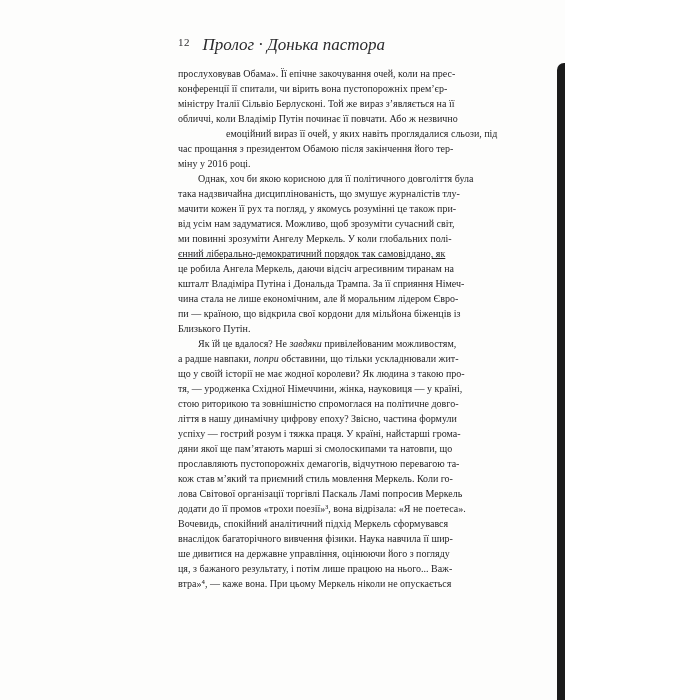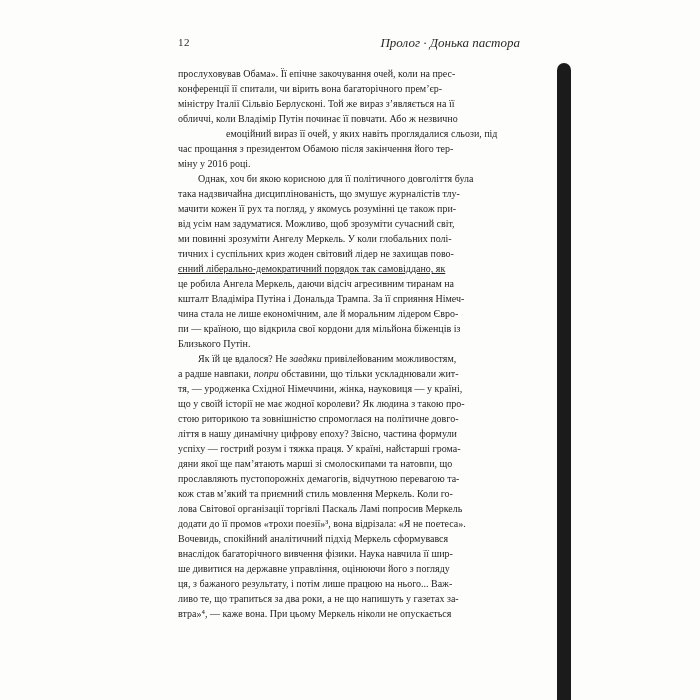--- a/index.html
+++ b/index.html
@@ -1,30 +1,30 @@
 <!DOCTYPE html>
 <html><head>
 <meta charset="utf-8">
 <style>
   html,body{margin:0;padding:0;}
   #screen{
     position:relative;
-    width:700px;height:700px;
+    width:565px;height:700px;
     background:#fdfdfc;
     overflow:hidden;
     font-family:"Liberation Serif","DejaVu Serif",serif;
     color:#242426;
   }
   .hdr-num{
     position:absolute;left:178px;top:36px;
     font-size:11px;letter-spacing:.5px;color:#2e2e30;
   }
   .hdr-title{
     position:absolute;top:35px;right:180px;
-    font-style:italic;font-size:13px;color:#2a2a2c;
+    font-style:italic;font-size:17px;color:#2a2a2c;
   }
   #body-text{
     position:absolute;left:178px;top:66px;width:364px;
   }
   .line{
     height:15px;line-height:15px;
     font-size:10px;
     white-space:nowrap;
     text-align:left;
     color:#242426;
@@ -38,52 +38,50 @@
 </style>
 </head>
 <body>
 
 <div id="screen">
   <div class="hdr-num">12</div>
   <div class="hdr-title">Пролог · Донька пастора</div>
 
   <div id="body-text">
       <div class="line" style="word-spacing: 0px;">прослуховував Обама». Її епічне закочування очей, коли на прес-</div>
-      <div class="line" style="word-spacing: 0px;">конференції її спитали, чи вірить вона багаторічного прем’єр-</div>
+      <div class="line" style="word-spacing: 0px;">конференції її спитали, чи вірить вона пустопорожніх прем’єр-</div>
       <div class="line" style="word-spacing: 0px; font-family: Liberation Serif, serif;">міністру Італії Сільвіо Берлусконі. Той же вираз з’являється на її</div>
       <div class="line" style="word-spacing: 0px;">обличчі, коли Владімір Путін починає її повчати. Або ж незвично</div>
       <div class="line" style="word-spacing: 0px; margin-left: 48px;">емоційний вираз її очей, у яких навіть проглядалися сльози, під</div>
       <div class="line" style="word-spacing: 0px;">час прощання з президентом Обамою після закінчення його тер-</div>
       <div class="line">міну у 2016 році.</div>
       <div class="line indent" style="word-spacing: 0px;">Однак, хоч би якою корисною для її політичного довголіття була</div>
       <div class="line" style="word-spacing: 0px;">така надзвичайна дисциплінованість, що змушує журналістів тлу-</div>
       <div class="line" style="word-spacing: 0px;">мачити кожен її рух та погляд, у якомусь розумінні це також при-</div>
       <div class="line" style="word-spacing: 0px;">від усім нам задуматися. Можливо, щоб зрозуміти сучасний світ,</div>
       <div class="line" style="word-spacing: 0px;">ми повинні зрозуміти Ангелу Меркель. У коли глобальних полі-</div>
-      <div class="line" style="word-spacing: 0px;">тичних і суспільних криз жоден світовий лідер не захищав пово-</div>
       <div class="line" style="word-spacing: 0px; text-decoration: underline;">єнний ліберально-демократичний порядок так самовіддано, як</div>
       <div class="line" style="word-spacing: 0px;">це робила Ангела Меркель, даючи відсіч агресивним тиранам на</div>
       <div class="line" style="word-spacing: 0px;">кшталт Владіміра Путіна і Дональда Трампа. За її сприяння Німеч-</div>
       <div class="line" style="word-spacing: 0px;">чина стала не лише економічним, але й моральним лідером Євро-</div>
       <div class="line" style="word-spacing: 0px;">пи — країною, що відкрила свої кордони для мільйона біженців із</div>
       <div class="line">Близького Путін.</div>
       <div class="line indent" style="word-spacing: 0px;">Як їй це вдалося? Не <i>завдяки</i> привілейованим можливостям,</div>
       <div class="line" style="word-spacing: 0px;">а радше навпаки, <i>попри</i> обставини, що тільки ускладнювали жит-</div>
+      <div class="line" style="word-spacing: 0px;">що у своїй історії не має жодної королеви? Як людина з такою про-</div>
       <div class="line" style="word-spacing: 0px;">тя, — уродженка Східної Німеччини, жінка, науковиця — у країні,</div>
-      <div class="line" style="word-spacing: 0px;">що у своїй історії не має жодної королеви? Як людина з такою про-</div>
       <div class="line" style="word-spacing: 0px;">стою риторикою та зовнішністю спромоглася на політичне довго-</div>
       <div class="line" style="word-spacing: 0px;">ліття в нашу динамічну цифрову епоху? Звісно, частина формули</div>
       <div class="line" style="word-spacing: 0px;">успіху — гострий розум і тяжка праця. У країні, найстарші грома-</div>
       <div class="line" style="word-spacing: 0px;">дяни якої ще пам’ятають марші зі смолоскипами та натовпи, що</div>
       <div class="line" style="word-spacing: 0px;">прославляють пустопорожніх демагогів, відчутною перевагою та-</div>
       <div class="line" style="word-spacing: 0px;">кож став м’який та приємний стиль мовлення Меркель. Коли го-</div>
       <div class="line" style="word-spacing: 0px;">лова Світової організації торгівлі Паскаль Ламі попросив Меркель</div>
       <div class="line" style="word-spacing: 0px;">додати до її промов «трохи поезії»³, вона відрізала: «Я не поетеса».</div>
       <div class="line" style="word-spacing: 0px;">Вочевидь, спокійний аналітичний підхід Меркель сформувався</div>
       <div class="line" style="word-spacing: 0px;">внаслідок багаторічного вивчення фізики. Наука навчила її шир-</div>
       <div class="line" style="word-spacing: 0px;">ше дивитися на державне управління, оцінюючи його з погляду</div>
       <div class="line" style="word-spacing: 0px;">ця, з бажаного результату, і потім лише працюю на нього... Важ-</div>
-      <div class="line" style="word-spacing: 0px;">ливо те, що трапиться за два роки, а не що напишуть у газетах за-</div>
       <div class="line" style="word-spacing: 0px;">втра»⁴, — каже вона. При цьому Меркель ніколи не опускається</div>
     </div>
 
   <div id="scrollbar-thumb"></div>
 </div>
 
 </body></html>

